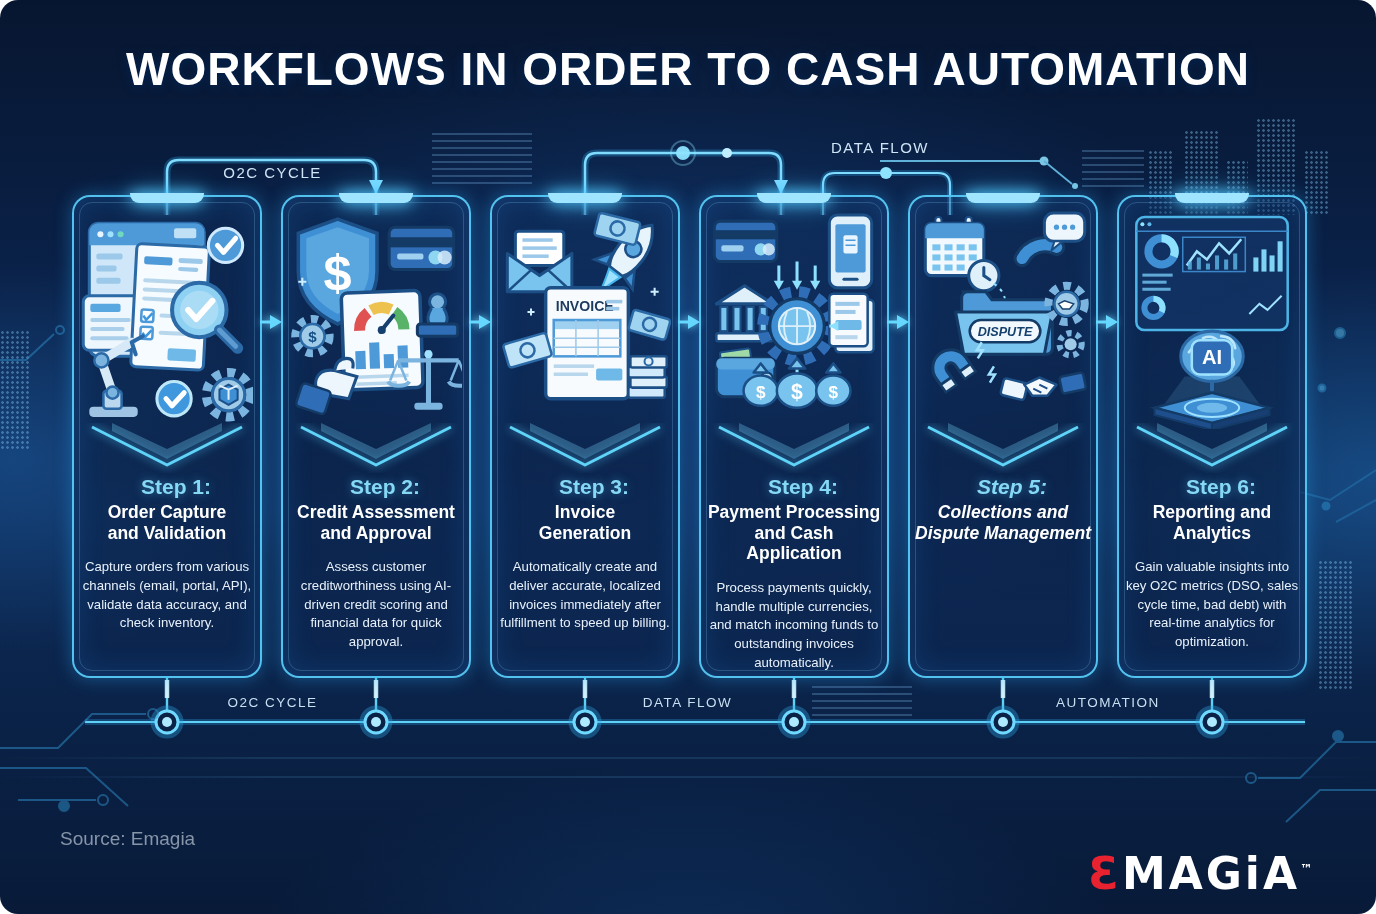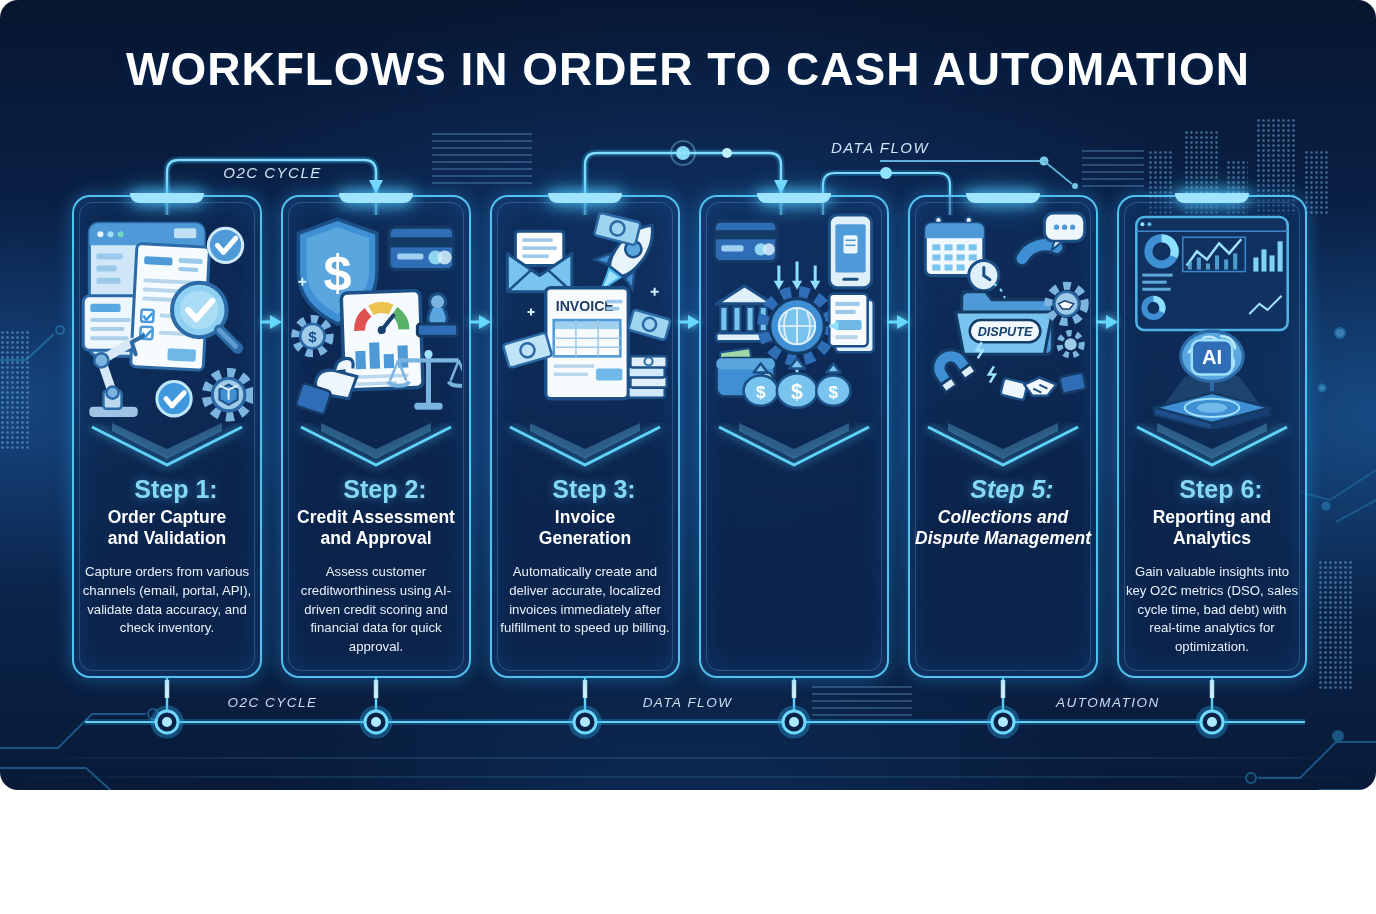--- a/index.html
+++ b/index.html
@@ -1,17 +1,17 @@
 <!DOCTYPE html>
 <html><head>
 <meta charset="utf-8">
 <style>
   html,body{margin:0;padding:0;background:#ffffff;}
   .frame{
-    position:relative;width:1376px;height:790px;overflow:hidden;border-radius:18px;
+    position:relative;width:1376px;height:914px;overflow:hidden;border-radius:18px;
     font-family:"Liberation Sans",sans-serif;
     background:
       radial-gradient(900px 520px at 50% 38%, rgba(32,96,180,.30), transparent 62%),
       radial-gradient(430px 280px at 1% 50%, rgba(45,140,230,.28), transparent 70%),
       radial-gradient(430px 300px at 100% 52%, rgba(45,150,235,.30), transparent 70%),
       radial-gradient(600px 260px at 50% 104%, rgba(25,90,170,.28), transparent 72%),
       linear-gradient(180deg,#071630 0%,#0a2148 30%,#0d2b58 56%,#081a38 100%);
   }
   .title{
     position:absolute;top:42px;left:0;width:100%;text-align:center;
@@ -29,28 +29,28 @@
     content:"";position:absolute;inset:5px;border:1px solid rgba(140,220,255,.22);border-radius:13px;pointer-events:none;
   }
   .notch{
     position:absolute;top:-2px;left:50%;transform:translateX(-50%);
     width:74px;height:10px;background:#9fe5ff;border-radius:0 0 9px 9px;
     box-shadow:0 0 14px #54ccff,0 0 26px rgba(84,204,255,.7);
   }
   .card-illus{position:absolute;top:12px;left:9px;width:172px;height:222px;}
   .chevron{position:absolute;top:228px;left:0;width:190px;height:50px;}
   .card-text{position:absolute;top:280px;left:7px;right:7px;text-align:center;}
-  .step-label{color:#86d9f5;font-size:25px;font-weight:700;margin-bottom:3px;text-shadow:0 0 10px rgba(90,200,250,.5);padding-left:18px;}
+  .step-label{color:#86d9f5;font-size:21px;font-weight:700;margin-bottom:3px;text-shadow:0 0 10px rgba(90,200,250,.5);padding-left:18px;}
   .step-title{color:#ffffff;font-size:17.5px;font-weight:700;line-height:1.18;margin:0 auto 8px auto;max-width:186px;}
   .step-card.narrow .step-title{max-width:150px;}
   .step-desc{color:#e8f1fb;font-size:13.2px;line-height:1.42;margin-top:15px;}
   
   .gap-arrow{position:absolute;top:313px;width:22px;height:18px;z-index:3;filter:drop-shadow(0 0 4px rgba(110,220,255,.9));}
   
-  .net-label{position:absolute;color:#cfe4f6;font-weight:400;letter-spacing:1.5px;z-index:3;text-align:center;font-style:italic;}
+  .net-label{position:absolute;color:#cfe4f6;font-weight:400;letter-spacing:1.5px;z-index:3;text-align:center;}
   .lbl-top{font-size:15px;}
   .lbl-rail{font-size:13.5px;color:#c9dff2;}
   
   .source{position:absolute;left:60px;top:828px;color:#8795a8;font-size:19px;z-index:3;}
   .logo{position:absolute;right:64px;top:804px;z-index:3;font-family:"DejaVu Sans",sans-serif;font-weight:700;font-size:44px;letter-spacing:3px;line-height:1;margin-top:48px;}
   .logo .lg-e{color:#e8232f;}
   .logo .lg-rest{color:#ffffff;}
   .logo .lg-tm{color:#ffffff;font-size:12px;vertical-align:super;letter-spacing:0;}
   
   svg.overlay{position:absolute;left:0;top:0;z-index:1;pointer-events:none;}
@@ -461,20 +461,25 @@
           <path d="M117,164 l7,-9 h0 l7,9 z" fill="#79c4ee" stroke="#1c4f86" stroke-width="2.5" stroke-linejoin="round"></path>
           <ellipse cx="124" cy="182" rx="17" ry="15" fill="#79c4ee" stroke="#1c4f86" stroke-width="2.5"></ellipse>
           <text x="124" y="189" font-size="17" font-weight="bold" fill="#ffffff" text-anchor="middle">$</text>
         </g>
       </g>
     </svg>
     <svg class="chevron" viewBox="0 0 190 50">
       <polygon points="40,0 95,26 150,0 150,8 95,36 40,8" fill="rgba(120,215,255,.30)"></polygon>
       <path d="M20,4 L95,42 L170,4" stroke="#5fd4f8" stroke-width="3" fill="none" stroke-linejoin="round" style="filter:drop-shadow(0 0 5px rgba(90,210,255,.8));"></path>
     </svg>
+    <div class="card-text">
+      <div class="step-label">Step 4:</div>
+      <div class="step-title">Payment Processing and Cash Application</div>
+      <div class="step-desc">Process payments quickly, handle multiple currencies, and match incoming funds to outstanding invoices automatically.</div>
+    </div>
   </div>
 
   <div class="step-card" style="left:908px;font-style:italic;">
     <div class="card-box"></div>
     <div class="notch"></div>
     <svg class="card-illus" viewBox="0 0 170 220">
       <g>
         <rect x="18" y="10" width="6" height="12" rx="3" fill="#eef6fd" stroke="#1c4f86" stroke-width="2"></rect>
         <rect x="48" y="10" width="6" height="12" rx="3" fill="#eef6fd" stroke="#1c4f86" stroke-width="2"></rect>
         <rect x="8" y="16" width="58" height="52" rx="6" fill="#f2f9fe" stroke="#1c4f86" stroke-width="3"></rect>

